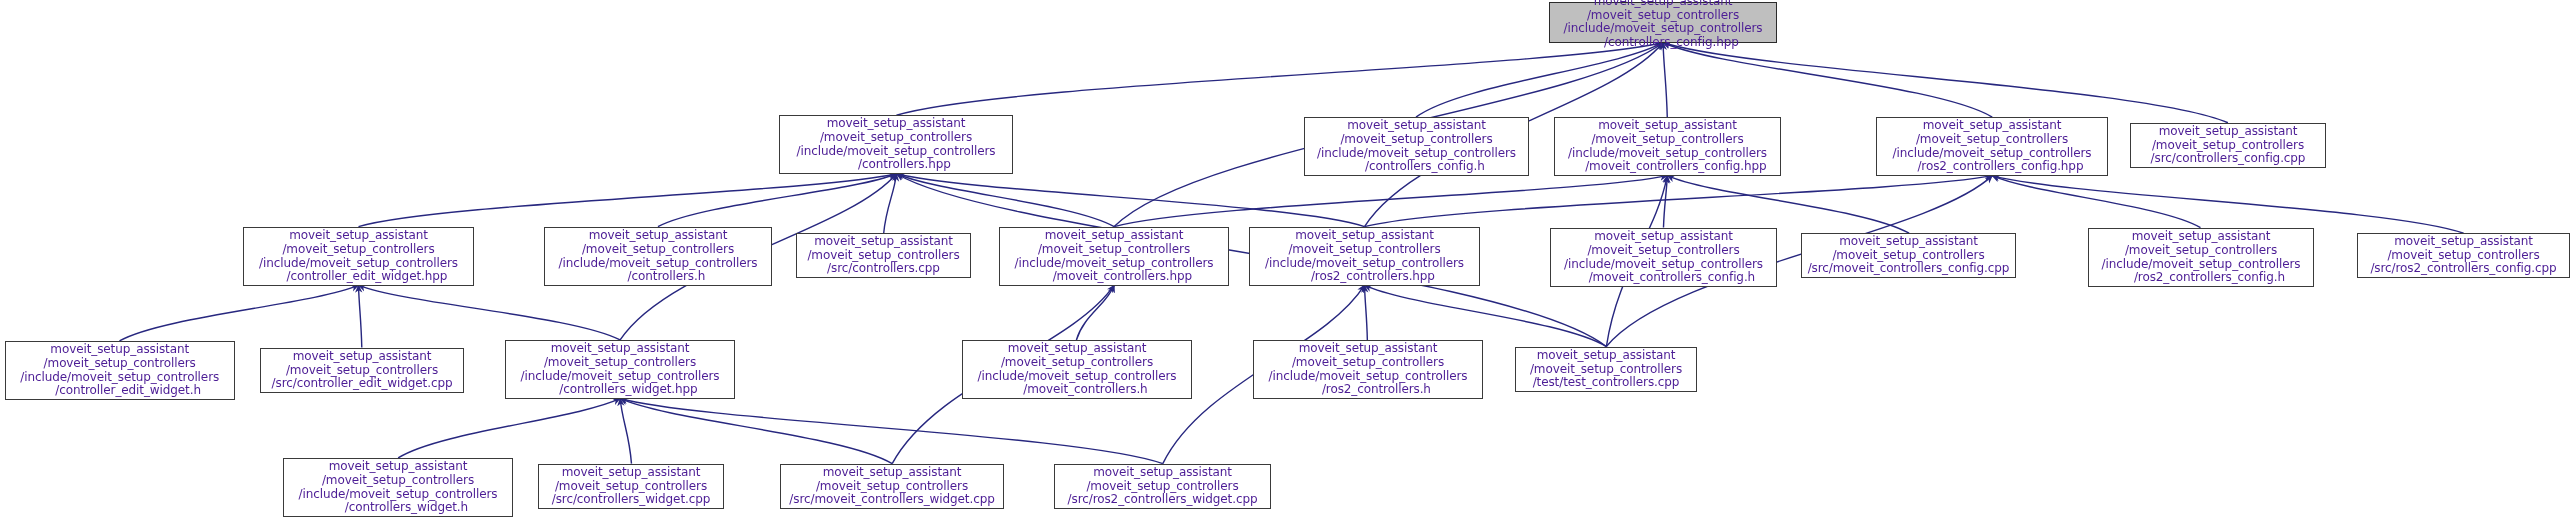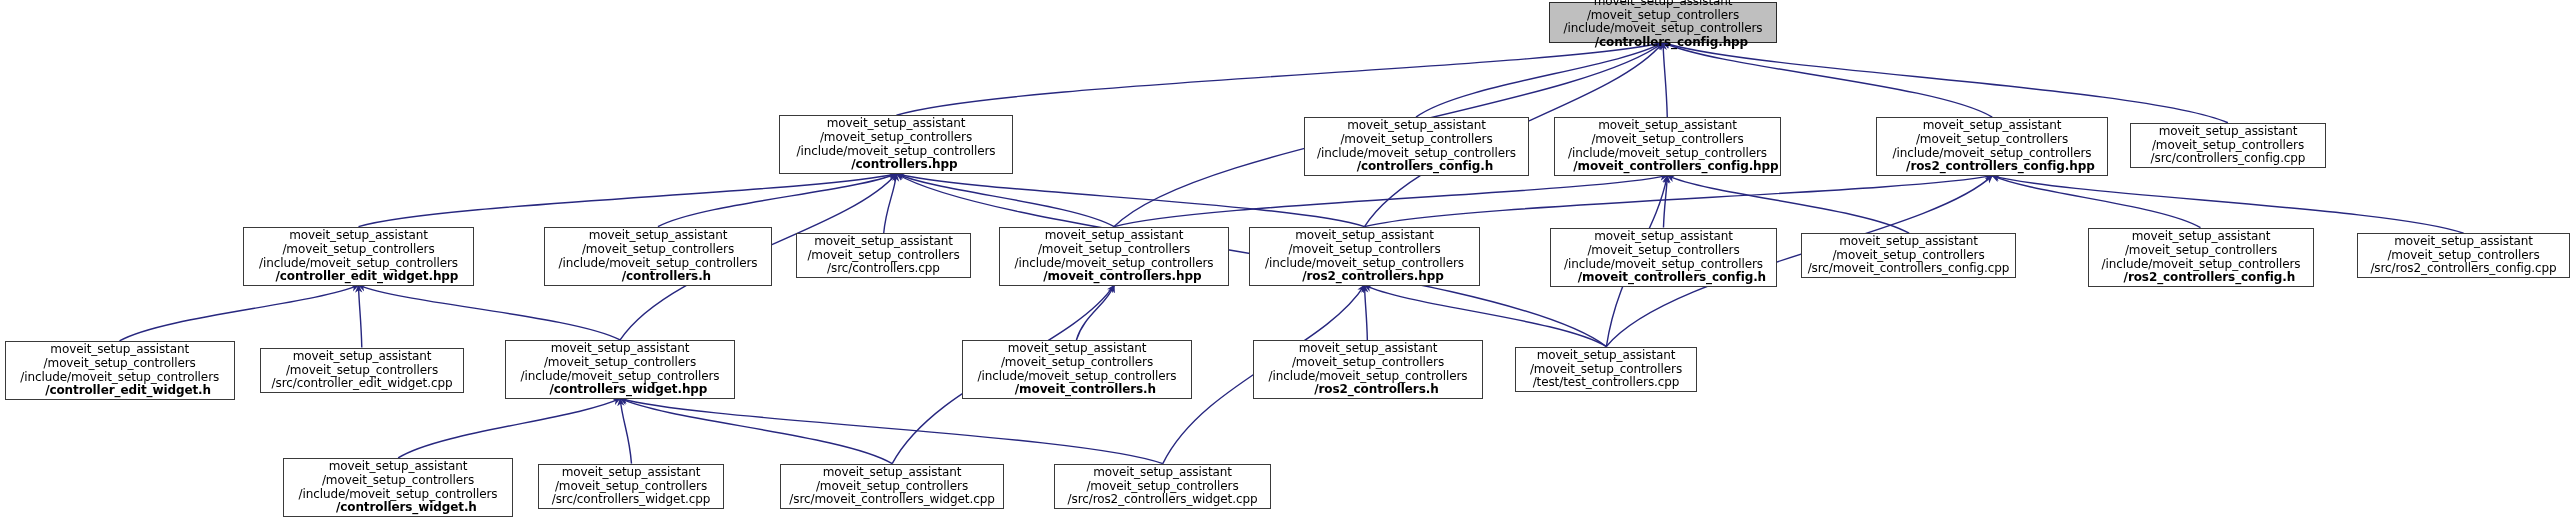--- a/index.html
+++ b/index.html
@@ -26,37 +26,36 @@
   .node {
     position: absolute;
     box-sizing: border-box;
     border: 1.3px solid #3a3a3a;
     background: #ffffff;
     display: flex;
     flex-direction: column;
     align-items: center;
     justify-content: center;
     text-align: center;
-    color: #000000;
+    color: #4c1d95;
     font-size: 12px;
     line-height: 13.8px;
     letter-spacing: -0.1px;
     white-space: nowrap;
     z-index: 2;
   }
   .node.root {
     background: #bfbfbf;
     border-color: #2b2b2b;
   }
   .node .ln {
     display: block;
   }
   .node .ln.indent {
     padding-left: 1.4em;
-    font-weight: bold;
   }
 </style>
 </head>
 <body>
 
 <div id="canvas">
   <svg id="edge-layer" viewBox="0 0 2727 556" preserveAspectRatio="none">
     <defs>
       <marker id="arrow" markerWidth="9" markerHeight="9" refX="8" refY="4.5" orient="auto" markerUnits="userSpaceOnUse">
         <path d="M0,0.6 L9,4.5 L0,8.4 L2.6,4.5 Z" fill="#27277f"></path>

